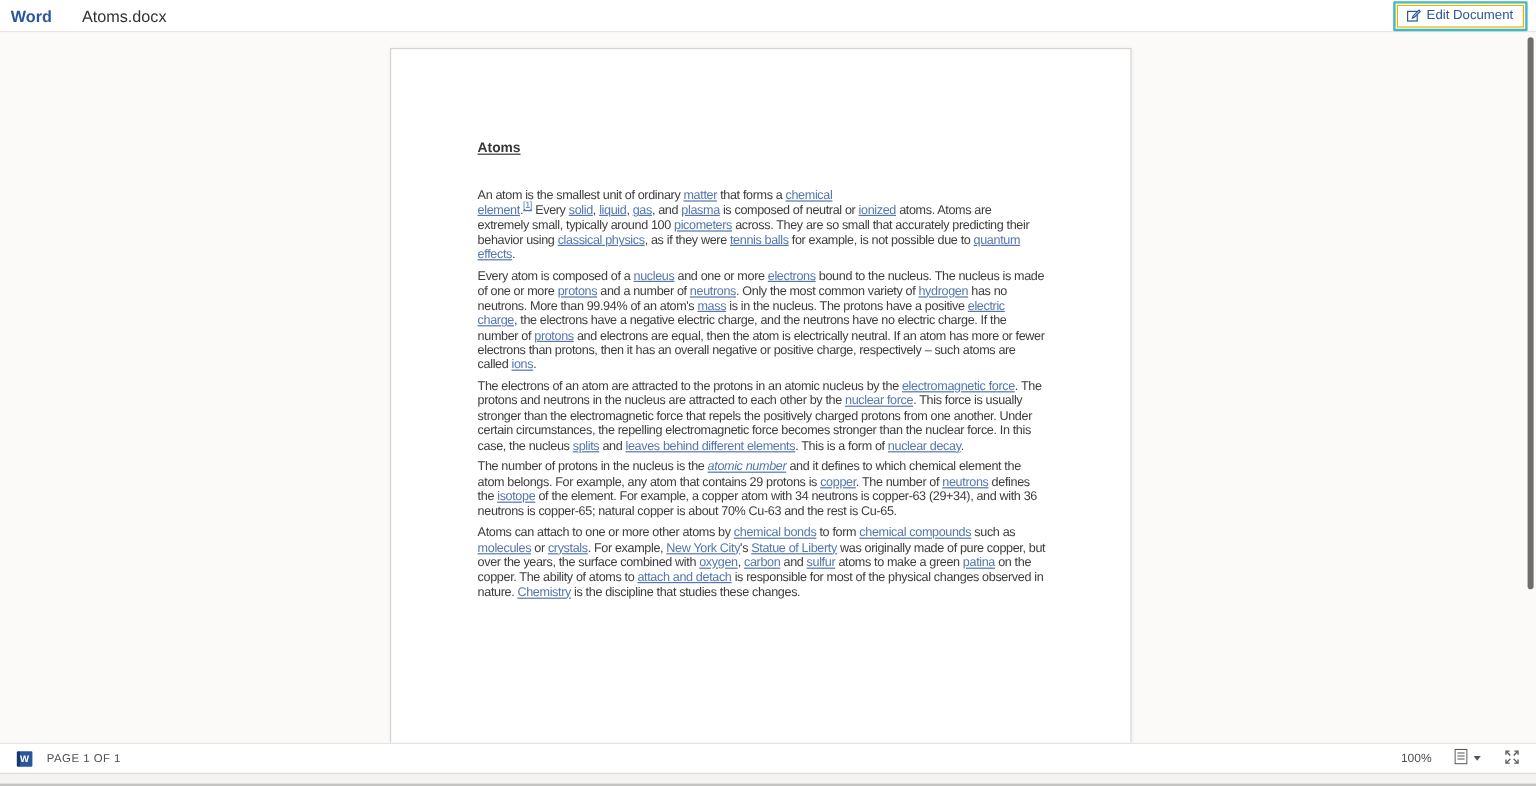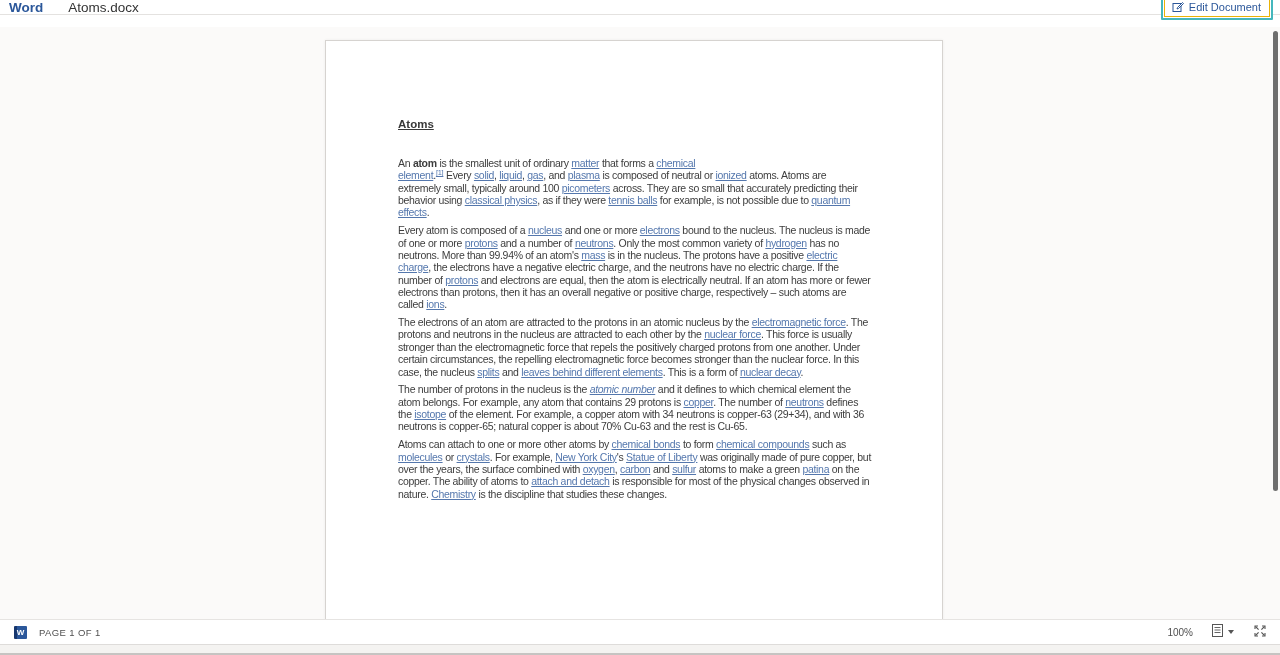--- a/index.html
+++ b/index.html
@@ -1,20 +1,20 @@
 <!DOCTYPE html>
 <html><head>
 <meta charset="utf-8">
 <style>
   * { box-sizing: border-box; margin: 0; padding: 0; }
   html, body { width: 1280px; height: 655px; overflow: hidden;
     font-family: "Liberation Sans", sans-serif; background: #ffffff; }
 
   
-  .header { position: absolute; top: 0; left: 0; width: 1280px; height: 15px;
+  .header { position: absolute; top: 0; left: 0; width: 1280px; height: 27px;
     background: #ffffff; border-bottom: 1px solid #e4e2e0;
     display: flex; align-items: center; }
   .app-logo { margin-left: 9px; color: #2b579a; font-weight: bold; font-size: 13.5px; }
   .file-name { margin-left: 25px; color: #333333; font-size: 13.5px; }
   .edit-btn-highlight { margin-left: auto; margin-right: 7px;
     border: 2px solid #45b7bd; background: #ffffff; padding: 1px; border-radius: 1px; }
   .edit-btn { display: flex; align-items: center; gap: 5px;
     border: 1px solid #eab308; background: #ffffff; color: #2b579a;
     font-size: 11px; font-family: "Liberation Sans", sans-serif;
     padding: 2px 8px 3px 7px; cursor: pointer; }
@@ -24,21 +24,21 @@
   .doc-area { position: absolute; top: 27px; left: 0; width: 1280px; height: 592px;
     background: #fbfaf9; overflow: hidden; }
   .page { position: absolute; left: 325px; top: 13px; width: 618px; height: 920px;
     background: #ffffff; border: 1px solid #d6d3d0;
     box-shadow: 0 0 3px rgba(0,0,0,0.06); }
   .page-content { padding: 76px 72px 0 72px; width: 617px; }
   .doc-title { font-size: 11.5px; line-height: 14px; font-weight: bold;
     text-decoration: underline; color: #383838; margin-bottom: 26px; }
   .para { font-size: 10.5px; letter-spacing: -0.3px; line-height: 12.35px;
     color: #3d3d3d; margin-bottom: 5.5px; }
-  .para strong { font-weight: bold; }
+  .para strong { font-weight: normal; }
   .doclink { color: #5477ad; text-decoration: underline; cursor: pointer; }
   .doclink.it { font-style: italic; text-decoration: underline; }
   .para sup { font-size: 7.5px; line-height: 0; vertical-align: super; }
 
   
   .scrollbar-track { position: absolute; top: 28px; right: 0; width: 9px; height: 590px; }
   .scrollbar-thumb { position: absolute; top: 3px; right: 2px; width: 5px; height: 460px;
     background: #6e6e6e; border-radius: 3px; }
 
   

